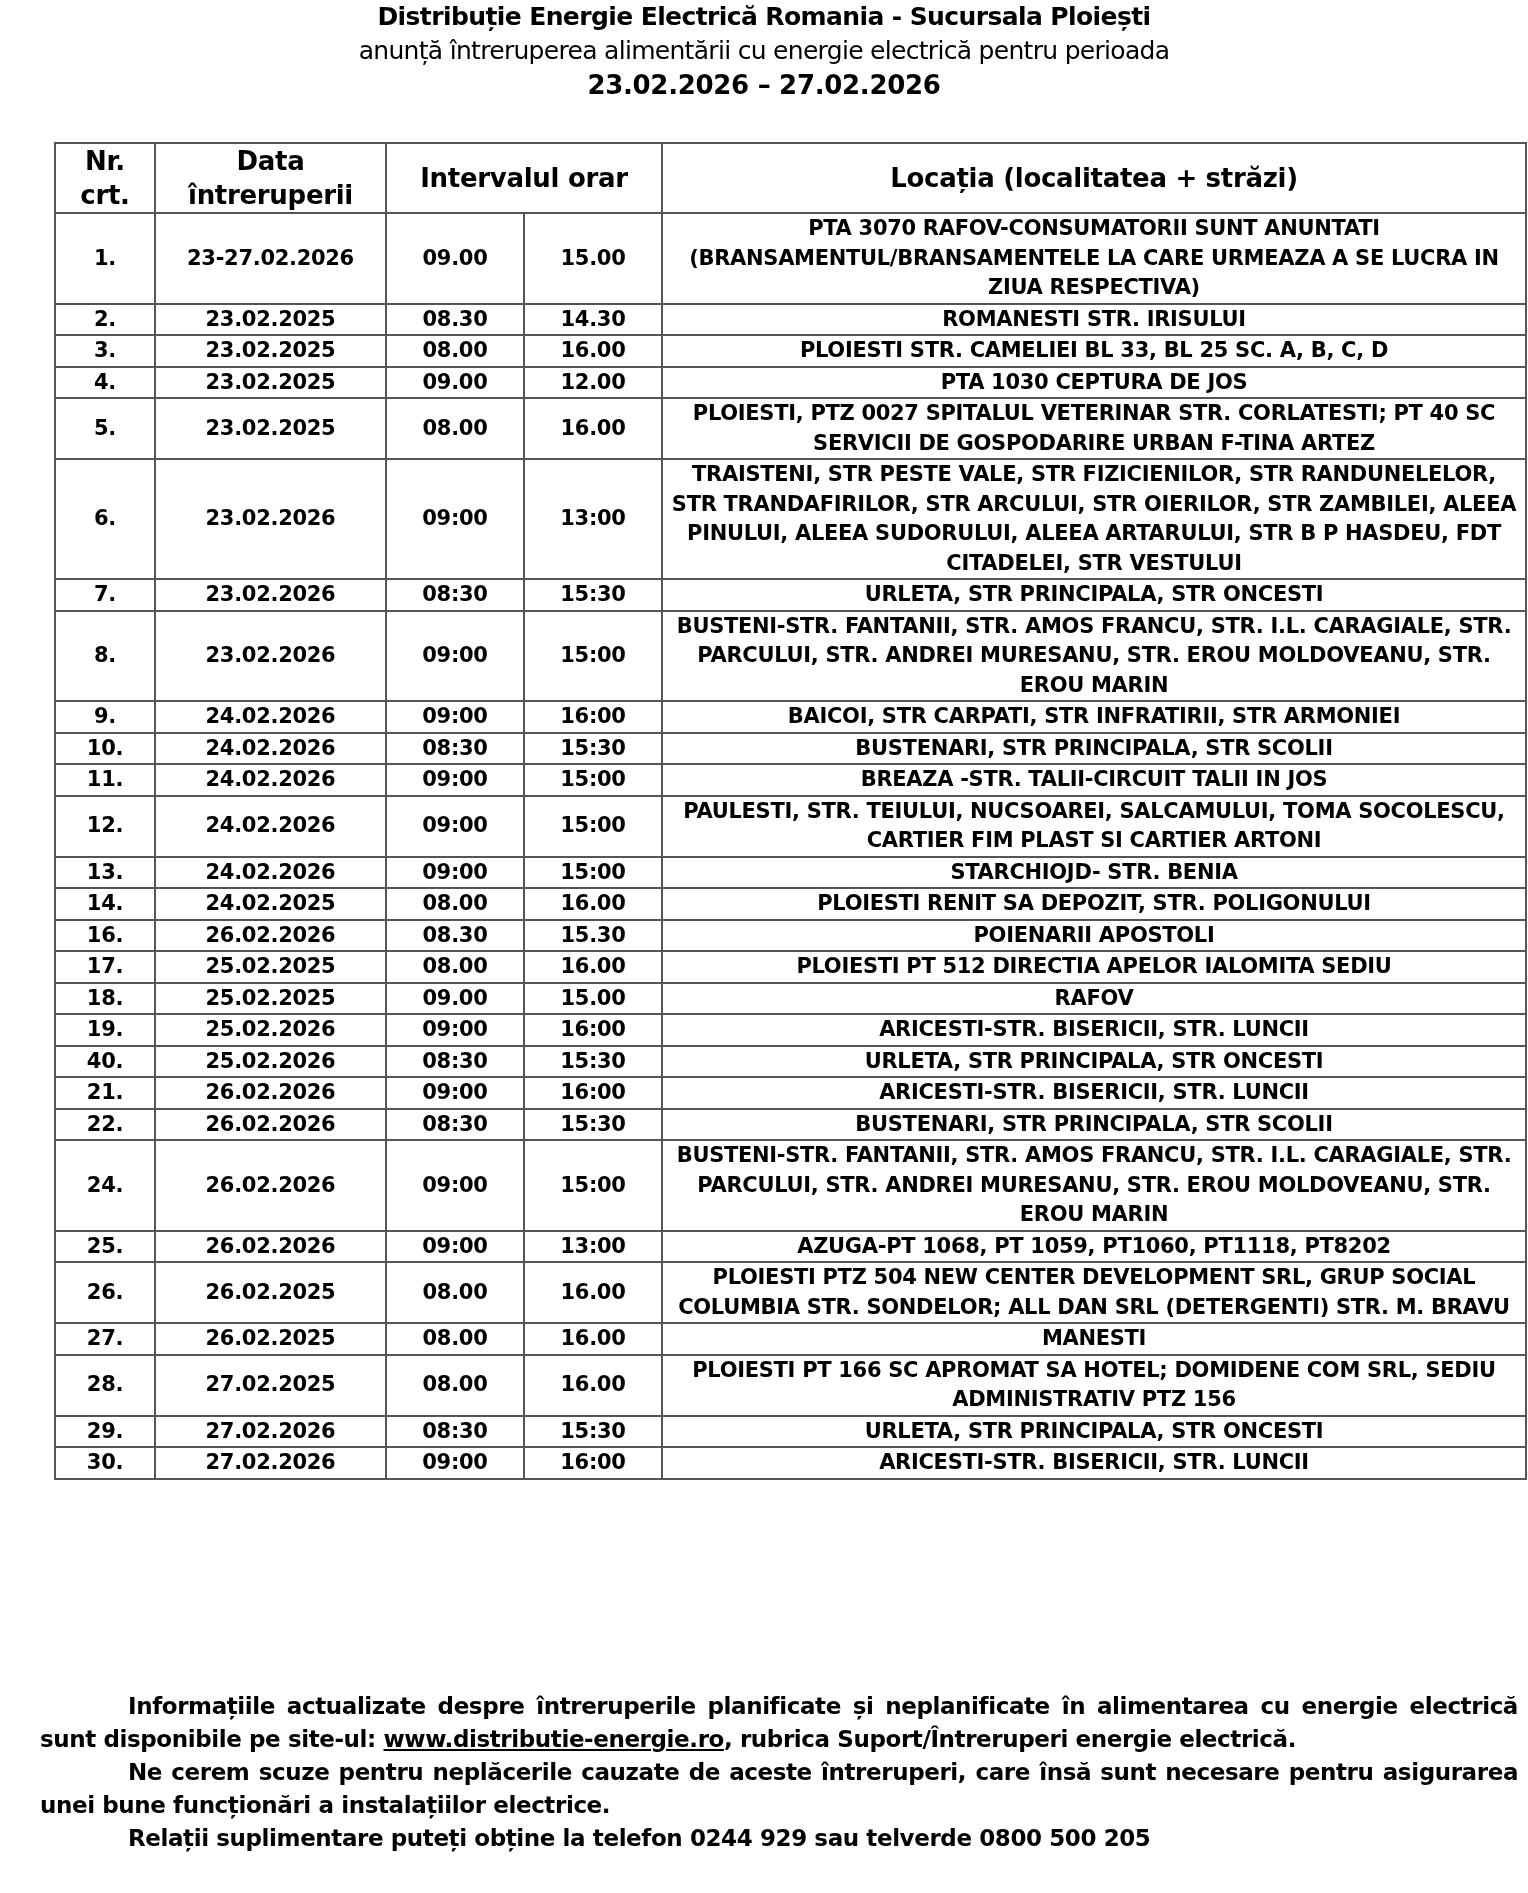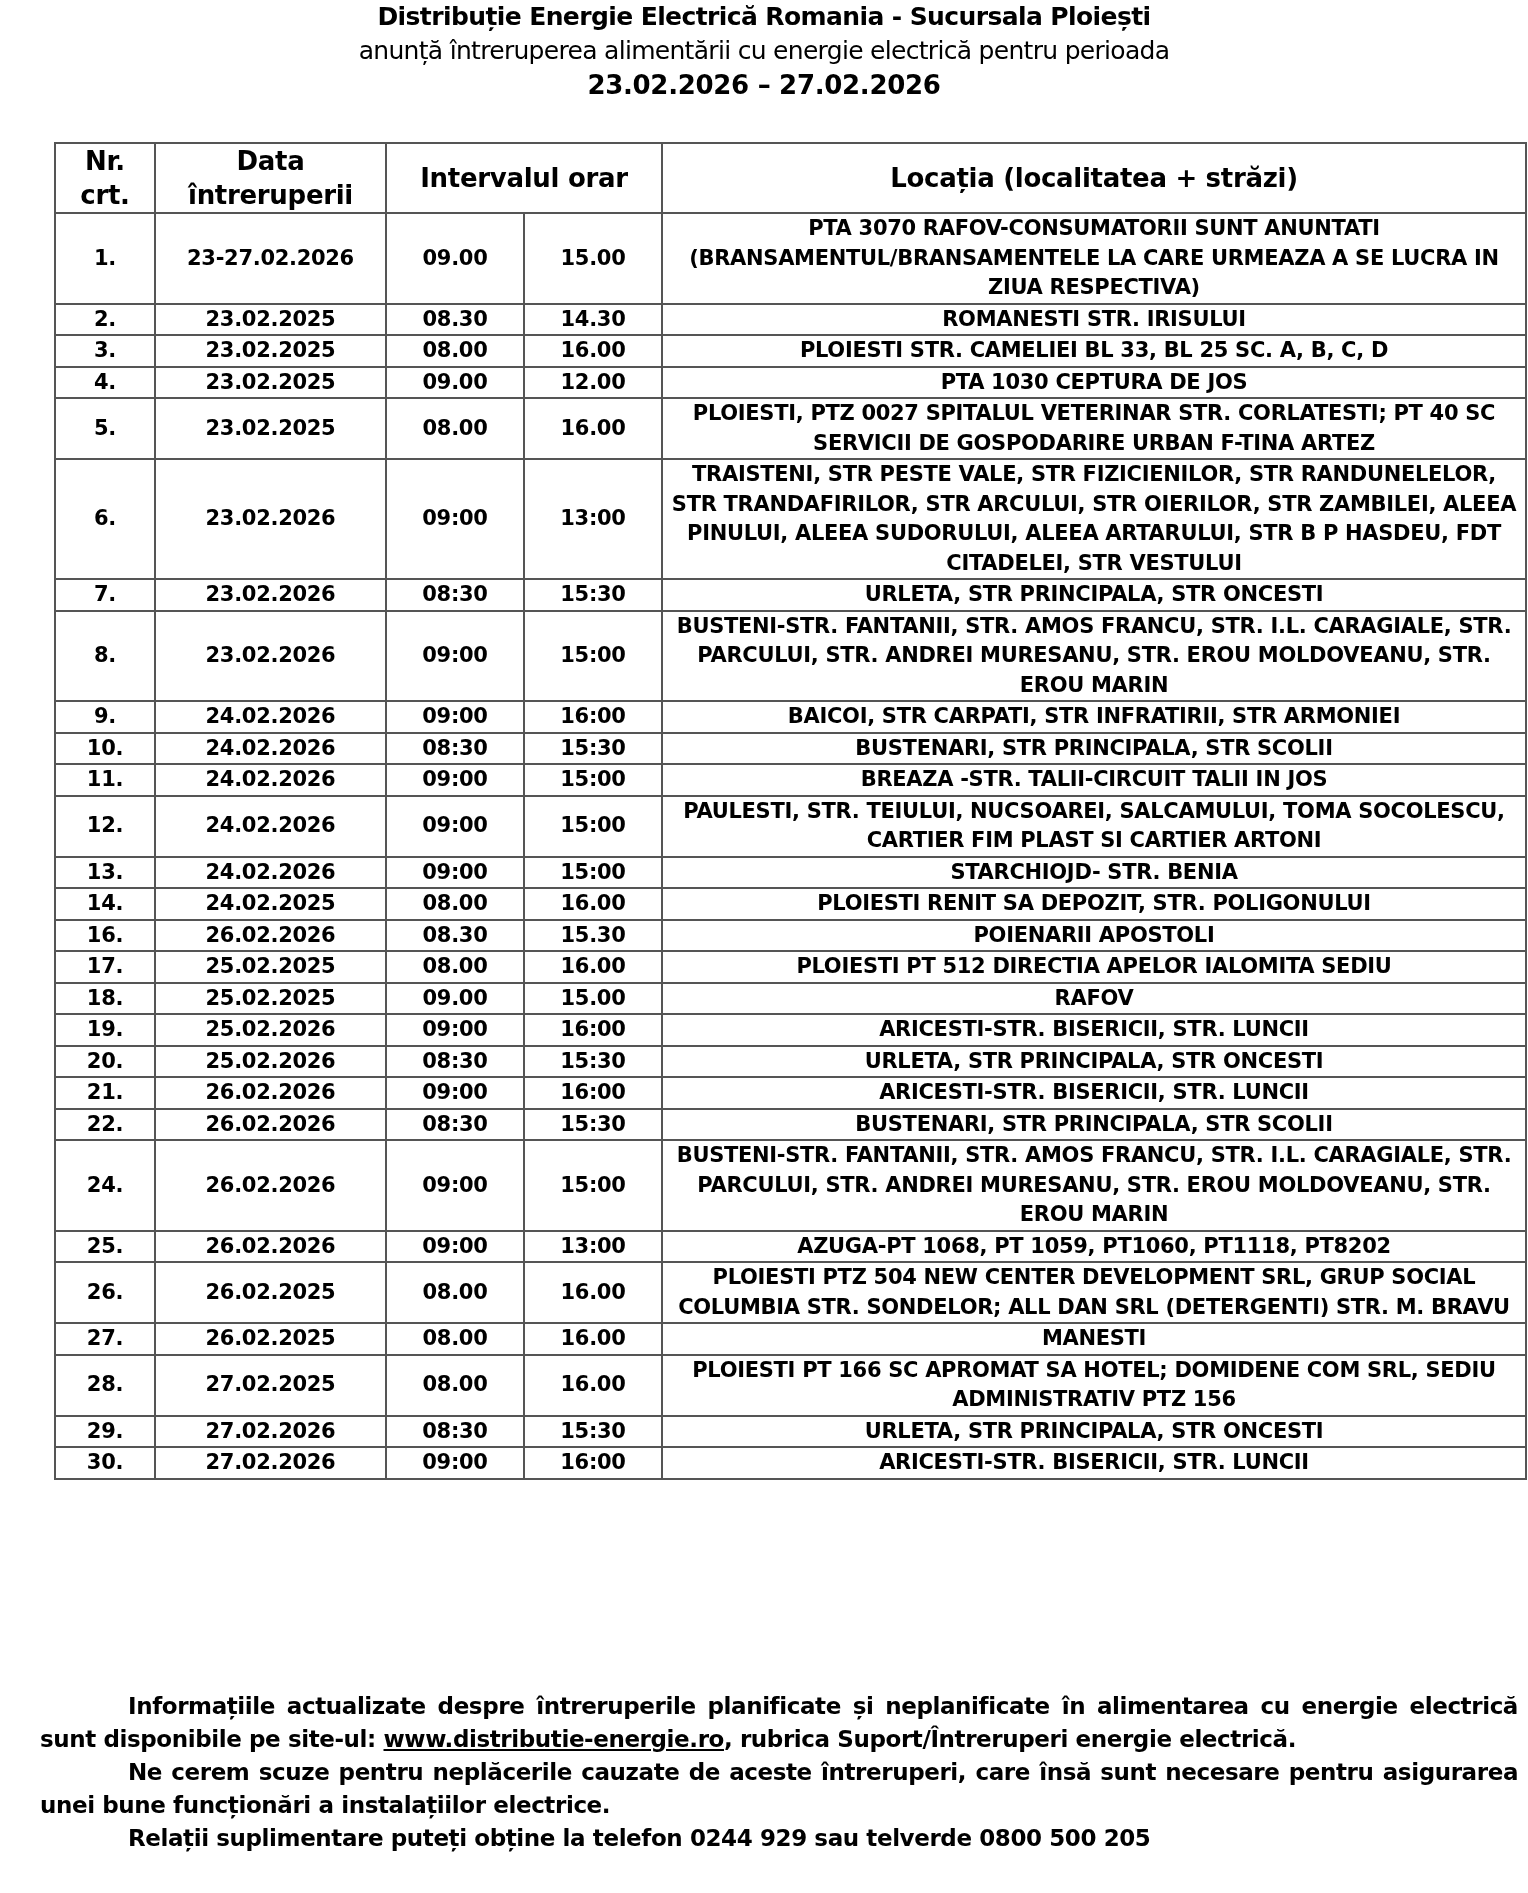--- a/index.html
+++ b/index.html
@@ -188,21 +188,21 @@
         <td class="loc">RAFOV</td>
       </tr>
       <tr>
         <td class="nr">19.</td>
         <td>25.02.2026</td>
         <td>09:00</td>
         <td>16:00</td>
         <td class="loc">ARICESTI-STR. BISERICII, STR. LUNCII</td>
       </tr>
       <tr>
-        <td class="nr">20.</td>
+        <td class="nr">40.</td>
         <td>25.02.2026</td>
         <td>08:30</td>
         <td>15:30</td>
         <td class="loc">URLETA, STR PRINCIPALA, STR ONCESTI</td>
       </tr>
       <tr>
         <td class="nr">21.</td>
         <td>26.02.2026</td>
         <td>09:00</td>
         <td>16:00</td>

